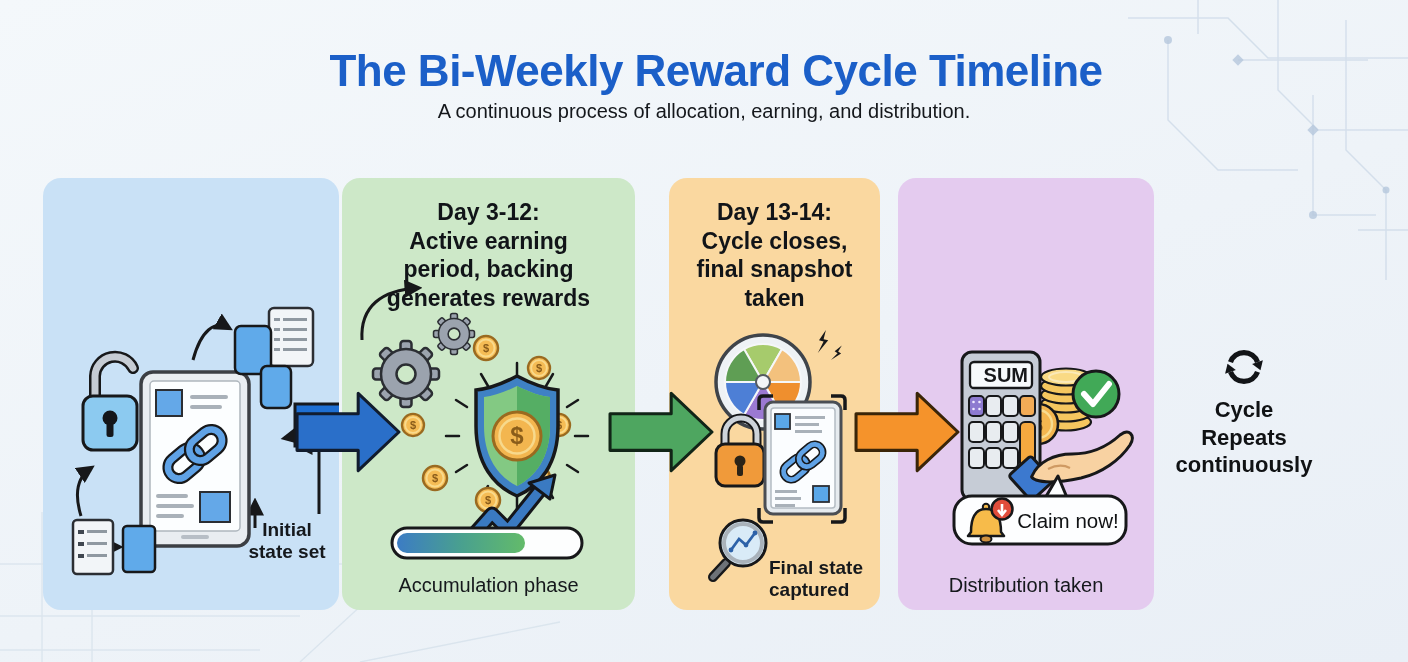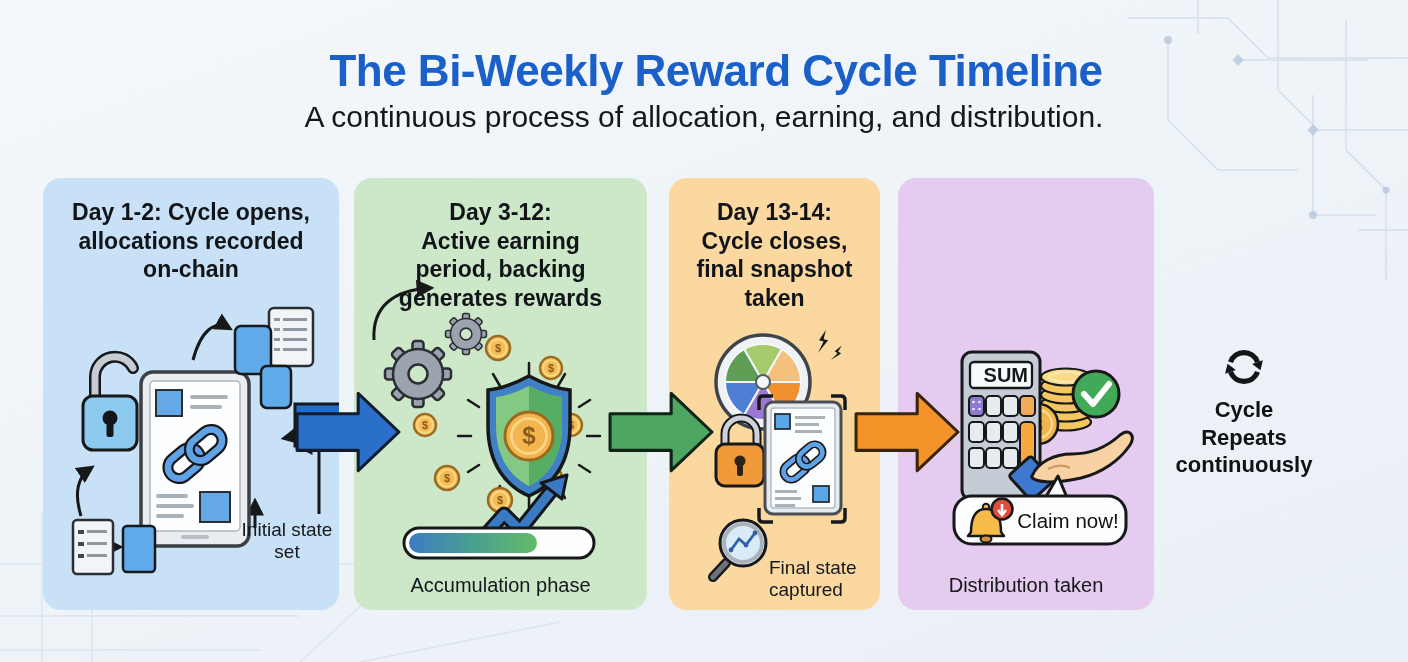--- a/index.html
+++ b/index.html
@@ -8,38 +8,38 @@
     background:linear-gradient(160deg,#f4f8fb 0%,#eef3f8 55%,#e9eff6 100%);
     font-family:"Liberation Sans",sans-serif;color:#15181c;
   }
   .bg-decor{position:absolute;pointer-events:none;}
   .page-title{
     position:absolute;top:34px;left:0;width:100%;text-align:center;
     font-size:44px;font-weight:bold;color:#1b5fc8;letter-spacing:-.5px;margin:12px;
   }
   .page-subtitle{
     position:absolute;top:100px;left:0;width:100%;text-align:center;
-    font-size:30px;color:#14171b;margin:0;
+    font-size:20px;color:#14171b;margin:0;
   }
   .panel{position:absolute;top:178px;height:432px;border-radius:18px;z-index:1;}
   .panel-1{left:43px;width:296px;background:#c9e1f6;}
-  .panel-2{left:354px;width:293px;background:#cde8c8;}
+  .panel-2{left:342px;width:293px;background:#cde8c8;}
   .panel-3{left:669px;width:211px;background:#fad8a0;}
   .panel-4{left:898px;width:256px;background:#e4cbef;}
   .panel-title{
     margin:0;padding:20px 6px 0 6px;text-align:center;white-space:pre-line;
     font-size:23px;line-height:1.24;font-weight:bold;color:#111418;
   }
   .illus{position:absolute;left:0;top:0;width:100%;height:100%;}
   .caption-bottom{
     position:absolute;bottom:13px;left:0;width:100%;text-align:center;
     font-size:20px;color:#15181c;
   }
   .caption-inline{
-    position:absolute;font-size:19px;font-weight:400;line-height:1.18;color:#15181c;
+    position:absolute;font-size:19px;font-weight:700;line-height:1.18;color:#15181c;
     white-space:pre-line;
   }
   .cap-initial{left:198px;top:341px;width:92px;text-align:center;}
   .cap-final{left:100px;top:351px;width:100px;text-align:left;margin-top:28px;}
   .flow-arrow{position:absolute;top:390px;width:106px;height:84px;z-index:3;}
   .arrow-1{left:295px;} .arrow-2{left:608px;} .arrow-3{left:854px;}
   .cycle-note{position:absolute;left:1163px;top:344px;width:162px;text-align:center;z-index:1;}
   .cycle-note svg{display:block;margin:0 auto 6px auto;}
   .cycle-note .cycle-label{
     font-size:22px;font-weight:bold;line-height:1.25;color:#101214;white-space:pre-line;
@@ -83,23 +83,20 @@
     <g fill="#bfd0df" opacity="0.8">
       <circle cx="92" cy="52" r="3.5"></circle>
       <circle cx="430" cy="30" r="4"></circle>
     </g>
   </svg>
 
   <h1 class="page-title">The Bi-Weekly Reward Cycle Timeline</h1>
   <p class="page-subtitle">A continuous process of allocation, earning, and distribution.</p>
 
   <section class="panel panel-1">
-    <h2 class="panel-title">Day 1-2: Cycle opens,
-allocations recorded
-on-chain</h2>
     <svg class="illus" viewBox="0 0 296 432">
       <defs>
         <marker id="m1" viewBox="0 0 10 10" refX="7.5" refY="5" markerWidth="6" markerHeight="6" orient="auto-start-reverse">
           <path d="M0 0 L10 5 L0 10 Z" fill="#17181a"></path>
         </marker>
       </defs>
 
       <g stroke="#17181a" stroke-width="3" fill="none">
         <path d="M150 182 C158 152 172 142 186 150" marker-end="url(#m1)"></path>
         <path d="M231 178 Q238 185 233 192" marker-end="url(#m1)"></path>

